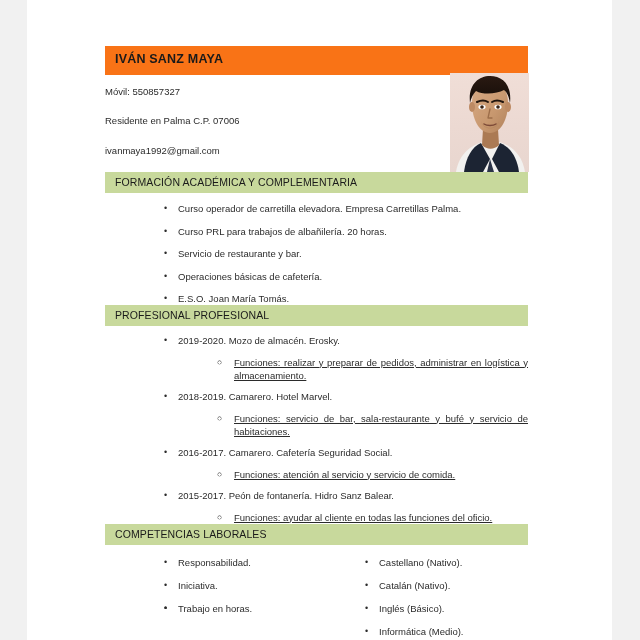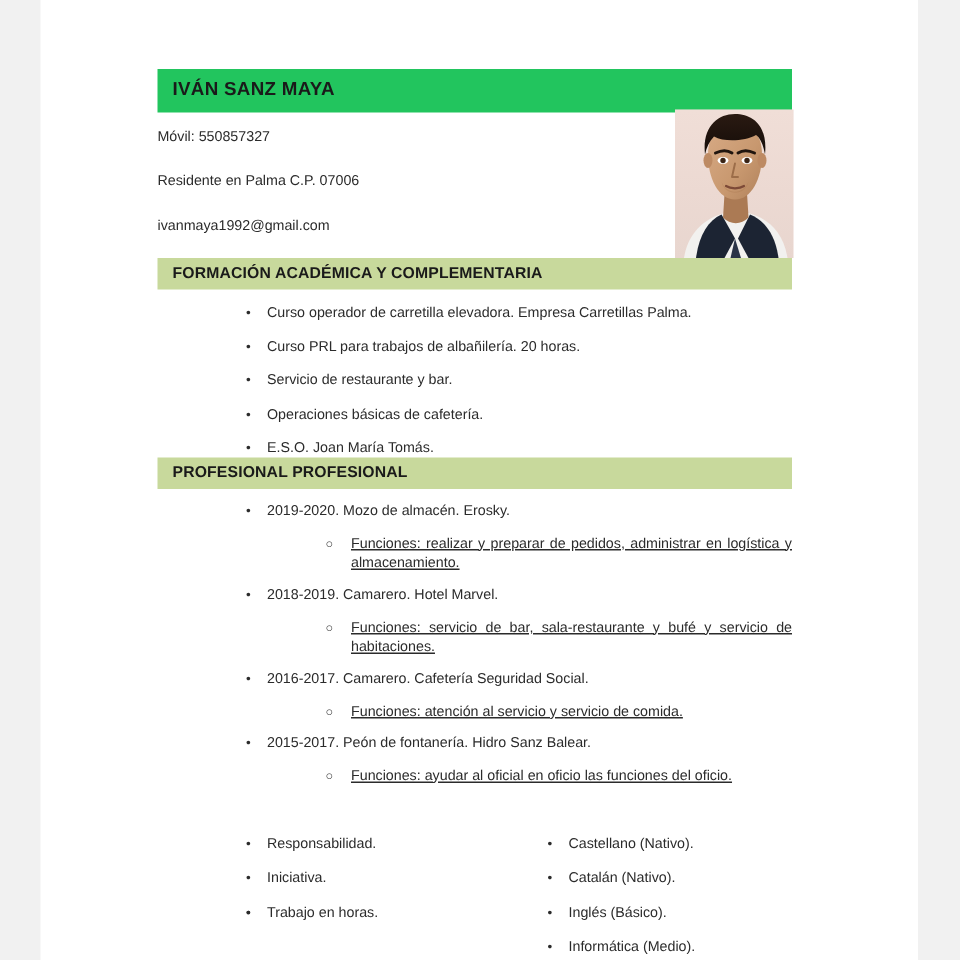--- a/index.html
+++ b/index.html
@@ -33,21 +33,21 @@
     overflow: hidden;
   }
 
   
   .name-bar {
     position: absolute;
     left: 78px;
     top: 46px;
     width: 423px;
     height: 29px;
-    background: #22c55e;
+    background: #f97316;
   }
   .name-bar .name-text {
     position: absolute;
     left: 10px;
     top: 6px;
     font-size: 12.5px;
     font-weight: bold;
     letter-spacing: 0.2px;
     color: #1a1a1a;
     white-space: nowrap;
@@ -58,21 +58,21 @@
     left: 78px;
     width: 423px;
     height: 21px;
     background: #c8d99c;
   }
   .section-bar .section-text {
     position: absolute;
     left: 10px;
     top: 4px;
     font-size: 10.5px;
-    font-weight: bold;
+    font-weight: normal;
     letter-spacing: 0.1px;
     color: #1a1a1a;
     white-space: nowrap;
   }
 
   
   .contact {
     position: absolute;
     left: 78px;
     width: 300px;
@@ -274,24 +274,27 @@
         <span class="marker">○</span>
         <span class="btext">Funciones: atención al servicio y servicio de comida.</span>
       </div>
 
       <div class="bullet lvl1">
         <span class="marker">•</span>
         <span class="btext">2015-2017. Peón de fontanería. Hidro Sanz Balear.</span>
       </div>
       <div class="bullet lvl2">
         <span class="marker">○</span>
-        <span class="btext">Funciones: ayudar al oficial en oficio las funciones del oficio.</span>
-      </div>
-    </div>
-
+        <span class="btext">Funciones: ayudar al cliente en todas las funciones del oficio.</span>
+      </div>
+    </div>
+
+    <div class="section-bar" style="top:524px">
+      <div class="section-text">COMPETENCIAS LABORALES</div>
+    </div>
     <div class="comp-cols" style="top:556px">
       <div class="comp-col left">
         <div class="comp-item">
           <span class="marker">•</span>
           <span class="btext">Responsabilidad.</span>
         </div>
         <div class="comp-item">
           <span class="marker">•</span>
           <span class="btext">Iniciativa.</span>
         </div>

